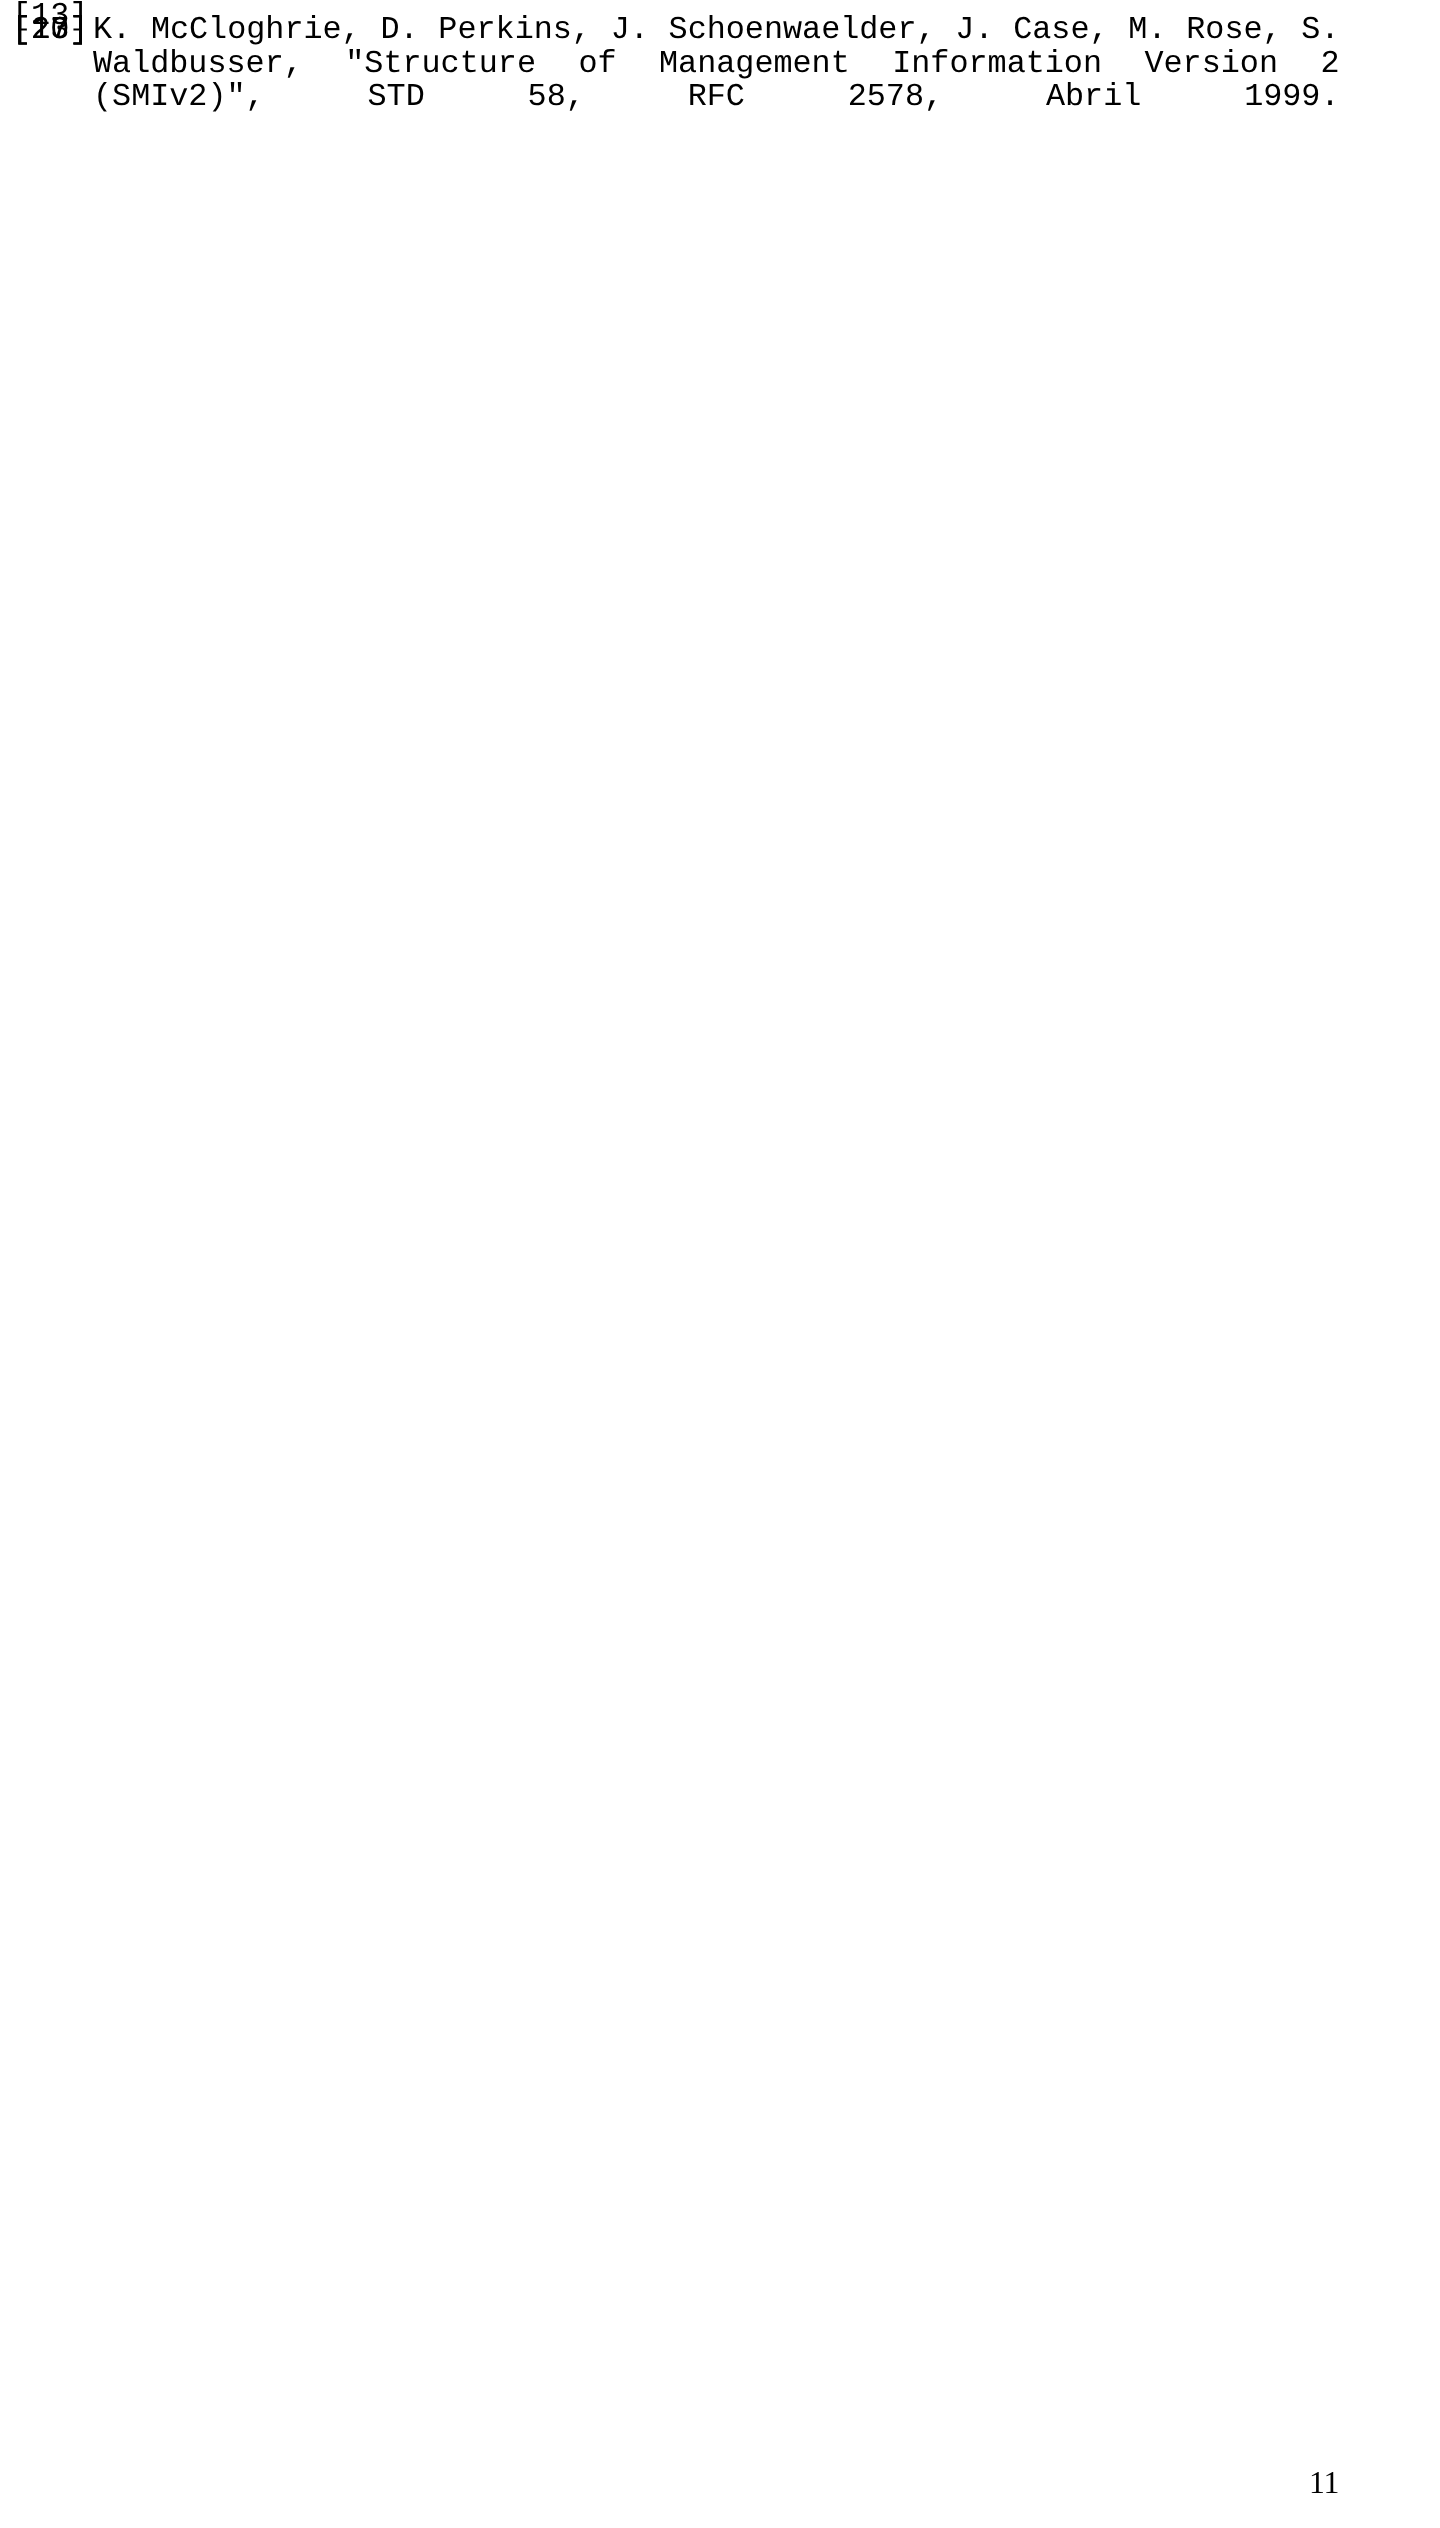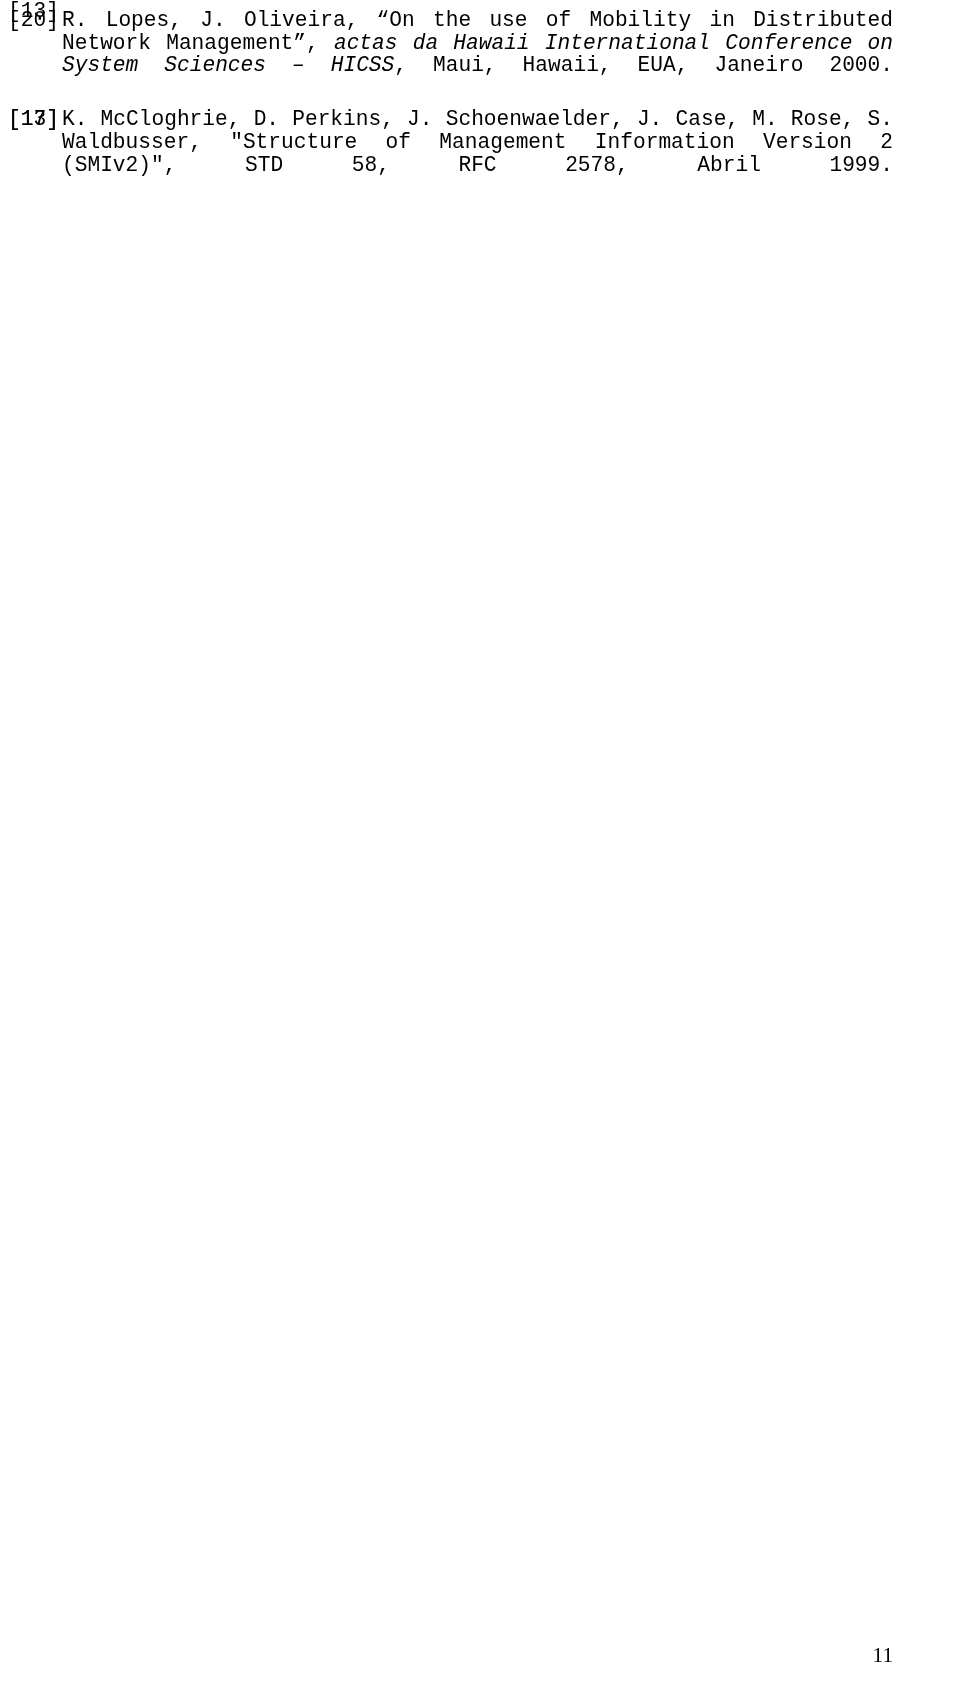--- a/index.html
+++ b/index.html
@@ -91,23 +91,20 @@
 <div id="page">
 
   <div class="reference-list">
 
     <div class="reference-entry">
       <span class="ref-label">[13]</span>
     </div>
 
     <div class="reference-entry">
       <span class="ref-label">[20]</span>
-      <span class="ref-text">
-        <span>R. Lopes, J. Oliveira, “On the use of Mobility in Distributed Network Management”, </span><span class="ital">actas da Hawaii International Conference on System Sciences – HICSS</span><span>, Maui, Hawaii, EUA, Janeiro 2000.</span>
-      </span>
     </div>
 
     <div class="reference-entry">
       <span class="ref-label">[13]</span>
     </div>
 
 
     <div class="reference-entry">
       <span class="ref-label">[17]</span>
       <span class="ref-text">

